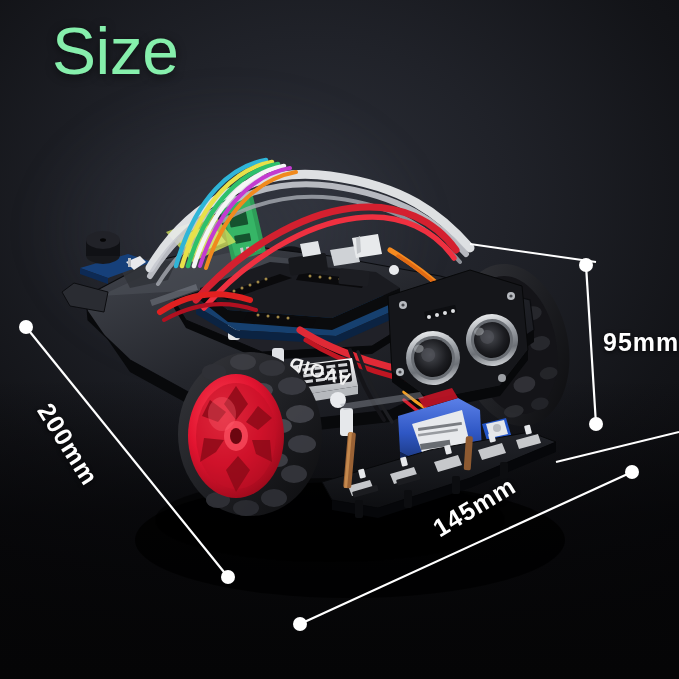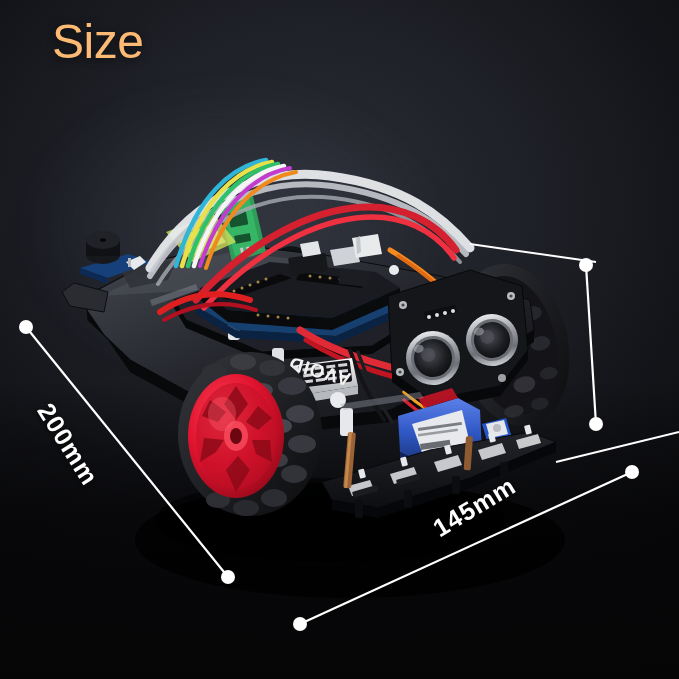--- a/index.html
+++ b/index.html
@@ -28,23 +28,23 @@
   }
   .bg-glow{
     position:absolute;left:34%;top:34%;width:420px;height:300px;
     transform:translate(-50%,-50%);
     background:radial-gradient(ellipse at center, rgba(70,74,86,.38) 0%, rgba(60,64,76,0) 70%);
     filter:blur(14px);
   }
   
   .title{
     position:absolute;left:52px;top:18px;
-    font-size:48px;line-height:1;
+    font-size:66px;line-height:1;
     letter-spacing:-0.5px;
-    color:#fdba74;
+    color:#86efac;
     font-weight:400;
     text-shadow:0 2px 10px rgba(0,0,0,.6);
   }
   
   .dim-svg{position:absolute;inset:0;}
   .dim-label{
     position:absolute;
     color:#ffffff;
     font-size:25px;
     font-weight:700;
@@ -448,14 +448,15 @@
     <line x1="586" y1="265" x2="596" y2="424" stroke="#ffffff" stroke-width="2.2"></line>
     <circle cx="586" cy="265" r="7" fill="#ffffff"></circle>
     <circle cx="596" cy="424" r="7" fill="#ffffff"></circle>
 
     <line x1="470" y1="244" x2="596" y2="262" stroke="#ffffff" stroke-width="2"></line>
     <line x1="556" y1="462" x2="679" y2="432" stroke="#ffffff" stroke-width="2"></line>
   </svg>
 
   <div class="dim-label" id="label-200">200mm</div>
   <div class="dim-label" id="label-145">145mm</div>
+  <div class="dim-label" id="label-95">95mm</div>
 
 </div>
 
 </body></html>

